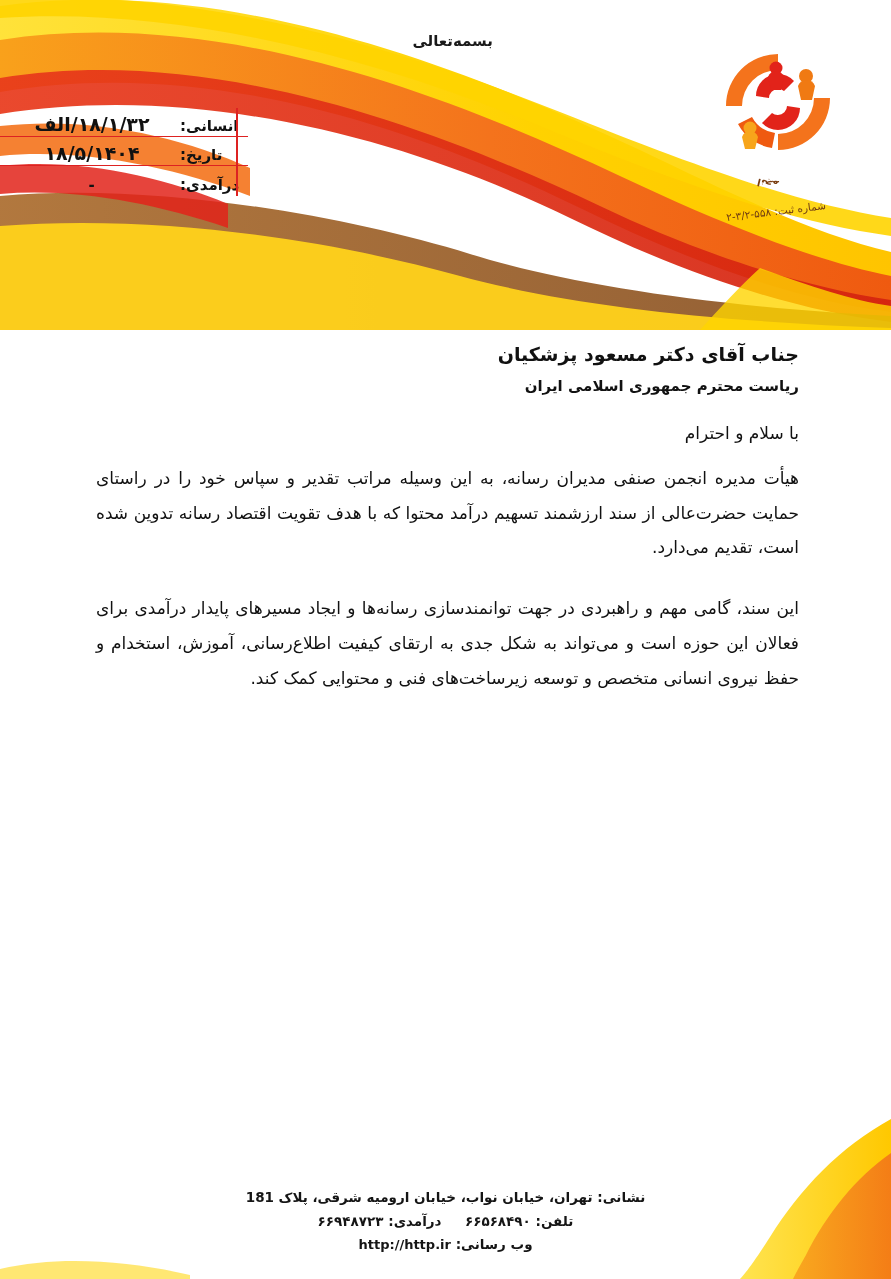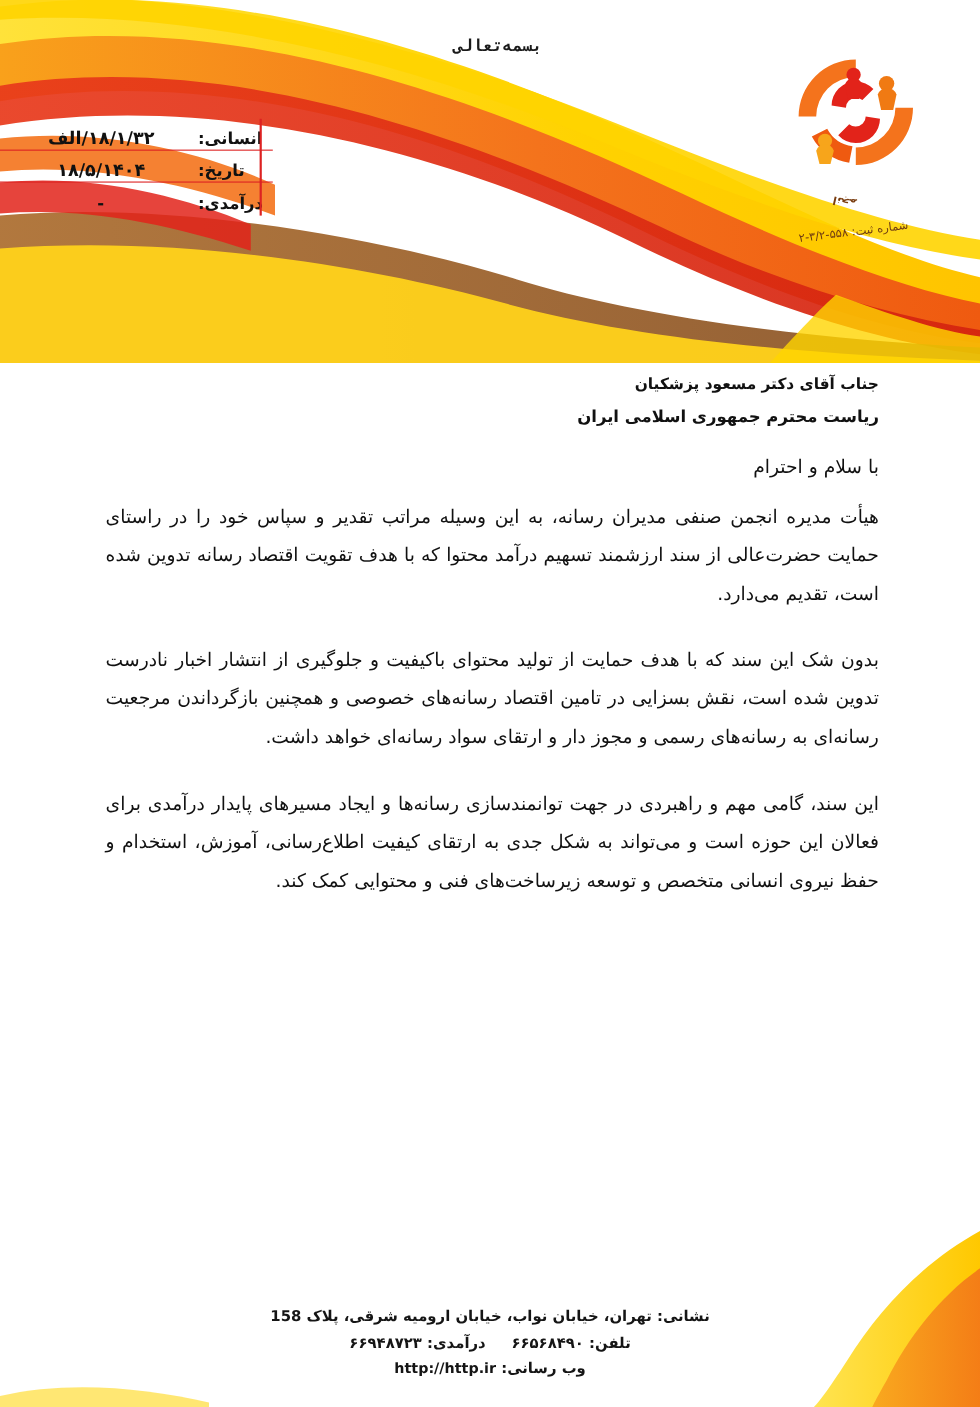--- a/index.html
+++ b/index.html
@@ -66,21 +66,20 @@
 
   
   .besm {
     position: absolute;
     top: 32px;
     right: 398px;
     font-size: 15px;
     color: #1a1a1a;
     font-weight: 600;
     direction: rtl;
-    font-family: Liberation Mono, monospace;
   }
 
   
   .ref-box {
     position: absolute;
     top: 108px;
     left: 0;
     width: 248px;
     direction: rtl;
     color: #111;
@@ -99,21 +98,21 @@
     font-size: 15px;
     font-weight: 700;
     width: 62px;
     text-align: left;
     flex: 0 0 auto;
     color: #111;
   }
   .ref-value {
     flex: 1 1 auto;
     text-align: center;
-    font-size: 16px;
+    font-size: 19px;
     font-weight: 700;
     color: #111;
     font-family: "DejaVu Sans", "Liberation Sans", sans-serif;
     letter-spacing: 1px;
   }
   .ref-value.small { font-size: 15px; }
   .ref-sep {
     position: absolute;
     left: 236px;
     top: 0;
@@ -126,21 +125,21 @@
   .body-wrap {
     position: absolute;
     top: 340px;
     right: 92px;
     left: 96px;
     direction: rtl;
     text-align: right;
     color: #111;
   }
   .addressee {
-    font-size: 14px;
+    font-size: 19px;
     font-weight: 700;
     line-height: 1.55;
     margin: 0 0 6px 0;
   }
   .addressee2 {
     font-size: 15px;
     font-weight: 700;
     line-height: 1.55;
     margin: 0 0 24px 0;
   }
@@ -279,21 +278,20 @@
       <div class="ref-label">درآمدی:</div>
       <div class="ref-value small">-</div>
     </div>
   </div>
 
   <div class="body-wrap">
     <p class="addressee">جناب آقای دکتر مسعود پزشکیان</p>
     <p class="addressee2">ریاست محترم جمهوری اسلامی ایران</p>
     <p class="salutation">با سلام و احترام</p>
     <p class="para">هیأت مدیره انجمن صنفی مدیران رسانه، به این وسیله مراتب تقدیر و سپاس خود را در راستای حمایت حضرت‌عالی از سند ارزشمند تسهیم درآمد محتوا که با هدف تقویت اقتصاد رسانه تدوین شده است، تقدیم می‌دارد.</p>
-    <p class="para">بدون شک این سند که با هدف حمایت از تولید محتوای باکیفیت و جلوگیری از انتشار اخبار نادرست تدوین شده است، نقش بسزایی در تامین اقتصاد رسانه‌های خصوصی و همچنین بازگرداندن مرجعیت رسانه‌ای به رسانه‌های رسمی و مجوز دار و ارتقای سواد رسانه‌ای خواهد داشت.</p>
     <p class="para">این سند، گامی مهم و راهبردی در جهت توانمندسازی رسانه‌ها و ایجاد مسیرهای پایدار درآمدی برای فعالان این حوزه است و می‌تواند به شکل جدی به ارتقای کیفیت اطلاع‌رسانی، آموزش، استخدام و حفظ نیروی انسانی متخصص و توسعه زیرساخت‌های فنی و محتوایی کمک کند.</p>
   </div>
 
   <div class="footer-art">
     <svg width="891" height="160" viewBox="0 0 891 160" xmlns="http://www.w3.org/2000/svg" aria-hidden="true">
       <defs>
         <linearGradient id="fYellow" x1="0" y1="0" x2="1" y2="0">
           <stop offset="0%" stop-color="#FFE451"></stop>
           <stop offset="100%" stop-color="#FFC800"></stop>
         </linearGradient>
@@ -304,21 +302,21 @@
       </defs>
 
       <path d="M891,0 C840,28 800,70 770,118 C752,146 744,156 740,160 L891,160 Z" fill="url(#fYellow)"></path>
       <path d="M891,34 C856,58 826,96 806,136 C798,150 795,156 793,160 L891,160 Z" fill="url(#fOrange)" opacity=".85"></path>
 
       <path d="M0,150 C60,136 130,142 190,156 L190,160 L0,160 Z" fill="#FFD400" opacity=".55"></path>
     </svg>
   </div>
 
   <div class="footer-contact">
-    <div class="line">نشانی: تهران، خیابان نواب، خیابان ارومیه شرقی، پلاک 158</div>
+    <div class="line">نشانی: تهران، خیابان نواب، خیابان ارومیه شرقی، پلاک 181</div>
     <div class="line">
       <span>تلفن:</span>
       <span>۶۶۵۶۸۴۹۰</span>
       <span class="gap"></span>
       <span>درآمدی:</span>
       <span>۶۶۹۴۸۷۲۳</span>
     </div>
     <div class="line">
       <span>وب رسانی:</span>
       <span class="web">http://http.ir</span>

